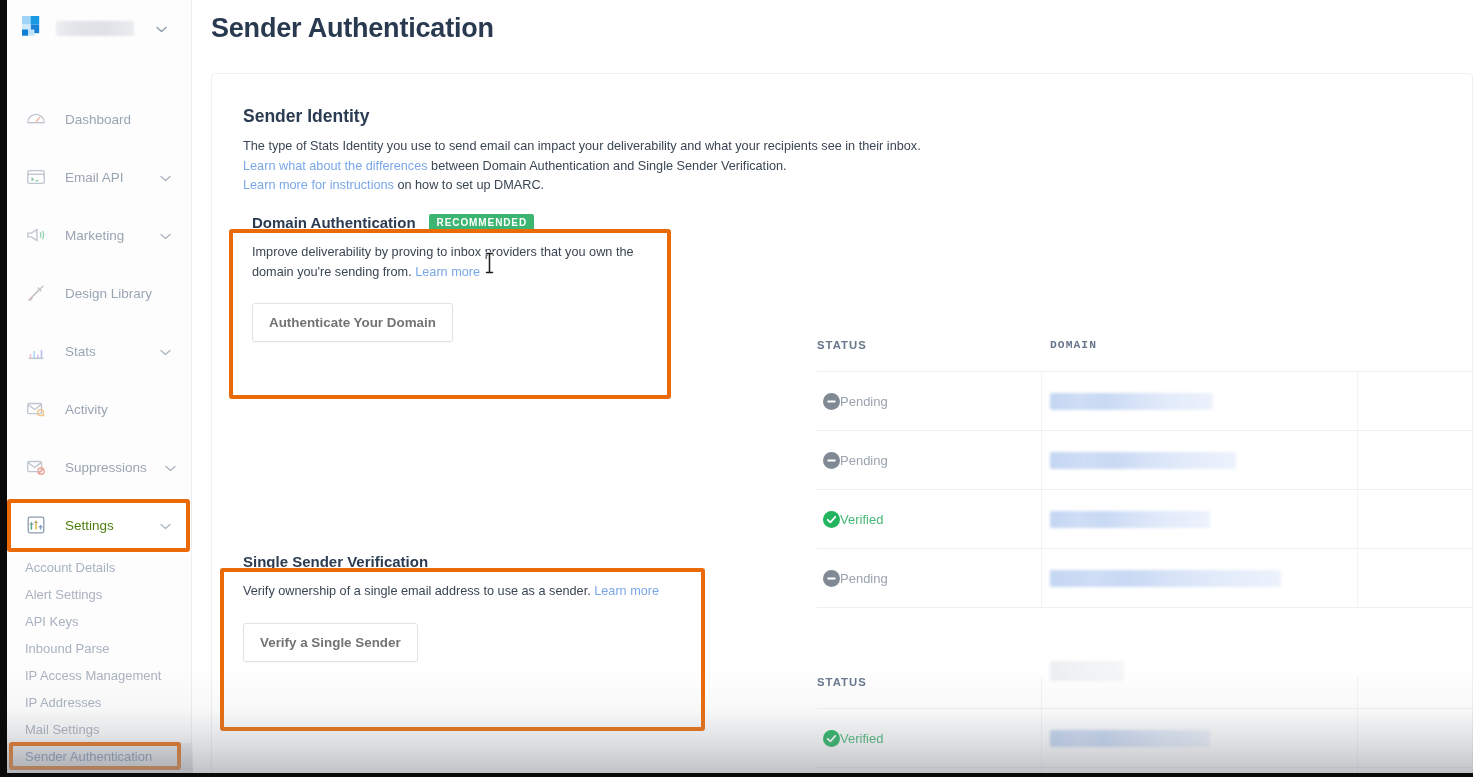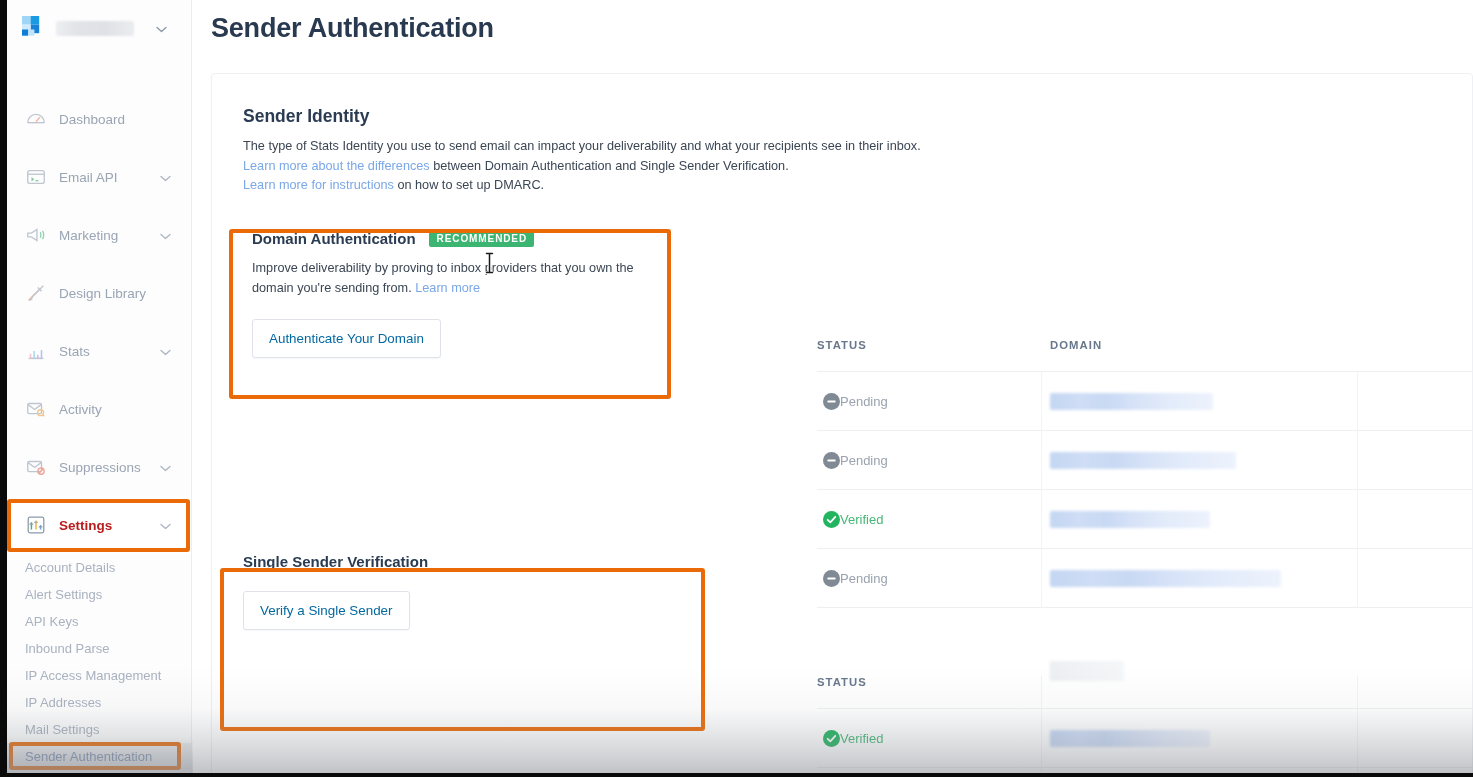--- a/index.html
+++ b/index.html
@@ -41,30 +41,30 @@
   .brand-name {
     width: 78px; height: 15px; border-radius: 2px;
     background: linear-gradient(90deg,#eceef1 0%,#e2e4e8 24%,#dfe1e6 62%,#eaecef 100%);
     filter: blur(1.2px);
   }
   .brand-caret { margin-left: auto; margin-right: 24px; color: #8d9aab; }
 
   .nav { margin-top: 34px; }
   .nav-item {
     display: flex; align-items: center;
-    height: 58px; padding-left: 18px; gap: 12px;
+    height: 58px; padding-left: 18px; gap: 18px;
     color: #9aa5b4; font-size: 13.5px;
     cursor: pointer; position: relative;
   }
   .nav-item .ico { width: 22px; height: 22px; flex: none; opacity: .62; }
   .nav-item .lbl { white-space: nowrap; }
   .nav-item .caret { margin-left: auto; margin-right: 20px; color: #aeb7c4; }
 
   .nav-item.active-settings {
-    color: #b91c1c; font-weight: 700; background: #ffffff;
+    color: #4d7c0f; font-weight: 400; background: #ffffff;
   }
   .nav-item.active-settings .ico { opacity: 1; }
 
   .subnav { padding-bottom: 0; }
   .sub-item {
     height: 27px; line-height: 27px;
     padding-left: 18px;
     font-size: 13px; color: #a9b2c0;
     cursor: pointer; white-space: nowrap;
   }
@@ -115,21 +115,21 @@
     position: absolute; left: 31px; top: 63px;
     font-size: 12.7px; line-height: 19.6px; color: #3b4654;
   }
   .lnk { color: #7aa7e8; cursor: pointer; }
 
   
   .opt {
     position: absolute;
     background: #ffffff;
   }
-  #opt1 { left: 40px;  top: 156px; width: 430px; height: 158px; }
+  #opt1 { left: 40px;  top: 140px; width: 430px; height: 158px; }
   #opt2 { left: 31px;  top: 479px; width: 473px; height: 151px; }
 
   .opt-head {
     display: flex; align-items: center; gap: 13px;
     font-size: 15px; font-weight: 700; color: #2b3c52;
   }
   .badge {
     display: inline-block;
     background: #3cb572; color: #ffffff;
     font-size: 10px; font-weight: 700; letter-spacing: .9px;
@@ -141,21 +141,21 @@
     font-size: 12.7px; line-height: 19.5px; color: #3b4654;
     max-width: 418px;
   }
   .btn {
     margin-top: 21px;
     display: inline-block;
     background: #ffffff;
     border: 1px solid #dfe3e9;
     border-radius: 3px;
     padding: 11px 16px;
-    font-size: 13.4px; font-weight: 400; color: #0369a1;
+    font-size: 13.4px; font-weight: 700; color: #737373;
     cursor: pointer;
     box-shadow: 0 1px 1px rgba(30,40,60,.04);
   }
 
   
   .ibeam {
     position: absolute; left: 484px; top: 252px;
     width: 11px; height: 22px; z-index: 45; pointer-events: none;
   }
 
@@ -164,21 +164,21 @@
   #tbl1 { left: 605px; top: 265px; width: 660px; }
   #tbl2 { left: 605px; top: 602px; width: 660px; }
 
   .th-row { position: relative; height: 32px; }
   .th {
     position: absolute; top: 0;
     font-size: 11.3px; font-weight: 700; letter-spacing: 1.05px;
     color: #68778c;
   }
   .th-status { left: 0; }
-  .th-domain { left: 233px; }
+  .th-domain { left: 233px; font-family: Liberation Mono, monospace; }
 
   .tbody { border-top: 1px solid #edeff2; }
   .trow {
     position: relative; height: 59px;
     border-bottom: 1px solid #edeff2;
     display: flex; align-items: center;
   }
   .cell-status {
     position: absolute; left: 0; top: 0; height: 100%;
     display: flex; align-items: center; 
@@ -391,41 +391,44 @@
 
     <div class="page-title">Sender Authentication</div>
 
     <div class="card">
 
       <div class="sect-title">Sender Identity</div>
 
       <div class="intro">
         <div><span>The type of Stats Identity you use to send email can impact your deliverability and what your recipients see in their inbox.</span></div>
         <div>
-          <span class="lnk">Learn more about the differences</span><span> between Domain Authentication and Single Sender Verification.</span>
+          <span class="lnk">Learn what about the differences</span><span> between Domain Authentication and Single Sender Verification.</span>
         </div>
         <div>
           <span class="lnk">Learn more for instructions</span><span> on how to set up DMARC.</span>
         </div>
       </div>
 
       <div class="opt" id="opt1">
         <div class="opt-head">
           <span>Domain Authentication</span>
           <span class="badge">RECOMMENDED</span>
         </div>
         <div class="opt-desc">
           <span>Improve deliverability by proving to inbox providers that you own the domain you're sending from. </span><span class="lnk">Learn more</span>
         </div>
         <div class="btn">Authenticate Your Domain</div>
       </div>
 
       <div class="opt" id="opt2">
         <div class="opt-head">
           <span>Single Sender Verification</span>
+        </div>
+        <div class="opt-desc" style="max-width:470px">
+          <span>Verify ownership of a single email address to use as a sender. </span><span class="lnk">Learn more</span>
         </div>
         <div class="btn">Verify a Single Sender</div>
       </div>
 
       <div class="tbl" id="tbl1">
         <div class="th-row">
           <div class="th th-status">STATUS</div>
           <div class="th th-domain">DOMAIN</div>
         </div>
         <div class="tbody">

